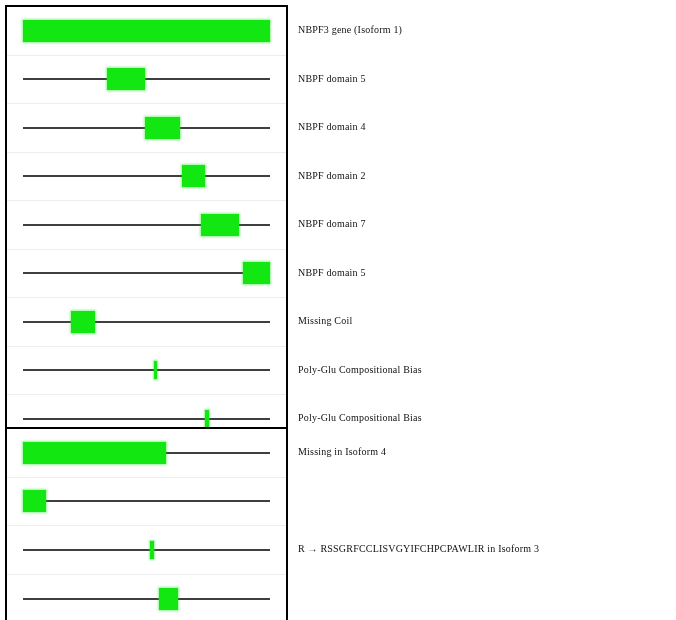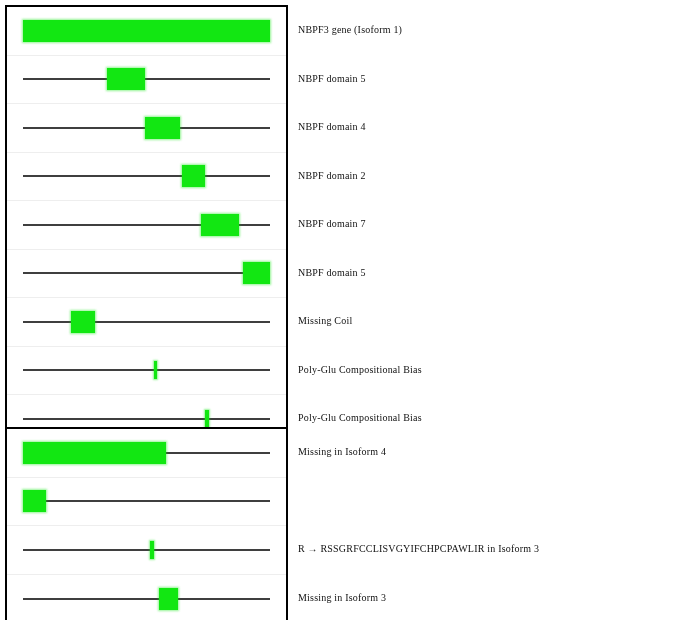--- a/index.html
+++ b/index.html
@@ -150,16 +150,15 @@
       <div class="feature-label" style="top: 73.75px;">NBPF  domain 5</div>
       <div class="feature-label" style="top: 122.25px;">NBPF  domain 4</div>
       <div class="feature-label" style="top: 170.75px;">NBPF  domain 2</div>
       <div class="feature-label" style="top: 219.25px;">NBPF  domain 7</div>
       <div class="feature-label" style="top: 267.75px;">NBPF  domain 5</div>
       <div class="feature-label" style="top: 316.25px;">Missing  Coil</div>
       <div class="feature-label" style="top: 364.75px;">Poly-Glu  Compositional  Bias</div>
       <div class="feature-label" style="top: 413.25px;">Poly-Glu  Compositional  Bias</div>
       <div class="feature-label" style="top: 447.25px;">Missing  in  Isoform 4</div>
       <div class="feature-label" style="top: 544.25px;">R → RSSGRFCCLISVGYIFCHPCPAWLIR  in  Isoform 3</div>
-      <div class="feature-label" style="top: 592.75px;">Missing  in  Isoform 3</div>
     </div>
 
 </div>
 
 </body></html>

